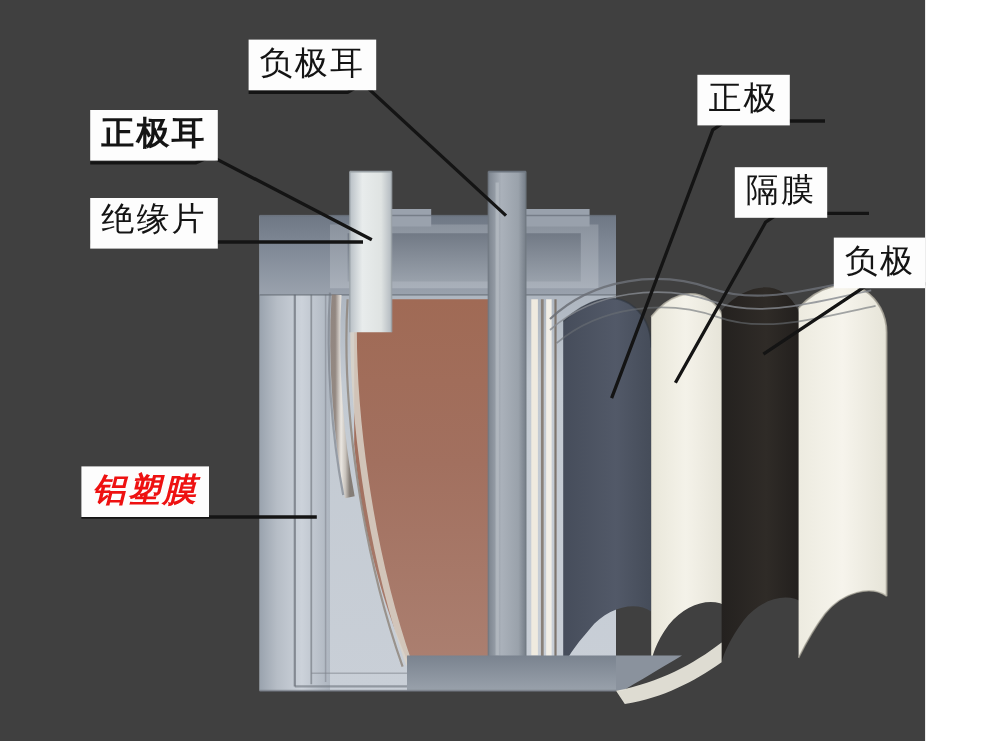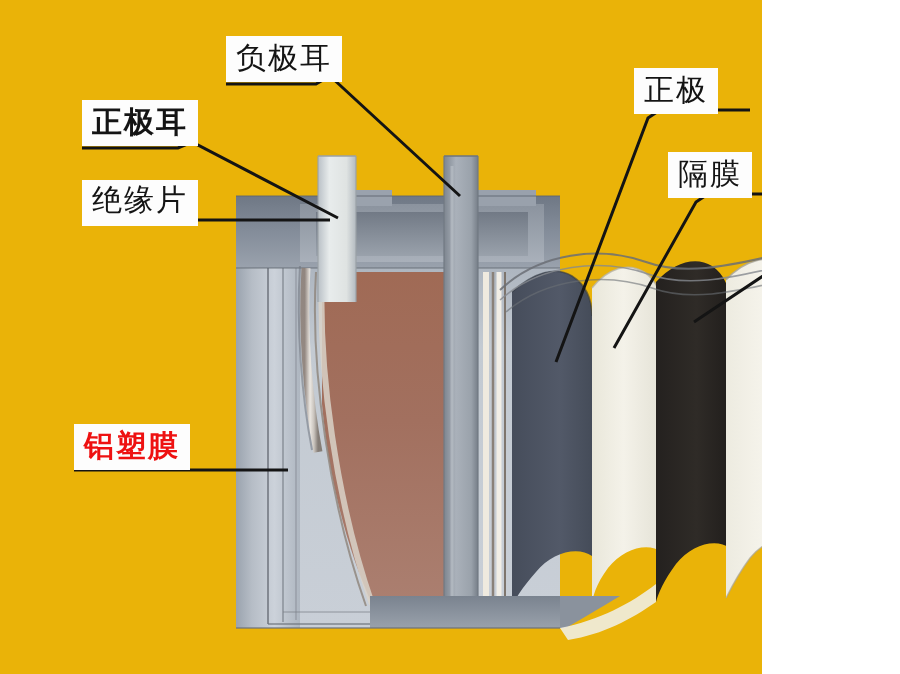--- a/index.html
+++ b/index.html
@@ -5,25 +5,24 @@
   html, body {
     margin: 0;
     padding: 0;
     background: #ffffff;
   }
   body {
     font-family: "DejaVu Sans", "Liberation Sans", sans-serif;
   }
   #stage {
     position: relative;
-    width: 732px;
+    width: 841px;
     height: 674px;
-    background: #eab308;
+    background: #404040;
     overflow: hidden;
-    padding-left: 30px;
   }
   #art {
     position: absolute;
     left: 0;
     top: 0;
     width: 900px;
     height: 674px;
   }
   .lbl {
     position: absolute;
@@ -32,20 +31,21 @@
     font-size: 30px;
     line-height: 40px;
     letter-spacing: 2px;
     white-space: nowrap;
     padding: 2px 10px 4px 10px;
     font-family: "DejaVu Sans", "Liberation Sans", sans-serif;
   }
   .lbl.red {
     color: #ee1111;
     font-weight: bold;
+    font-style: italic;
   }
   #lbl-neg-tab   { left: 226px; top: 36px; }
   #lbl-pos-tab   { left: 82px;  top: 100px; font-weight: bold; }
   #lbl-insulator { left: 82px;  top: 180px; font-family: Liberation Mono, monospace; }
   #lbl-alfilm    { left: 74px;  top: 424px; }
   #lbl-cathode   { left: 634px; top: 68px; }
   #lbl-separator { left: 668px; top: 152px; }
   #lbl-anode     { left: 758px; top: 216px; }
 </style>
 </head>
@@ -281,14 +281,15 @@
   <div class="lbl" id="lbl-pos-tab">正极耳</div>
 
   <div class="lbl" id="lbl-insulator">绝缘片</div>
 
   <div class="lbl red" id="lbl-alfilm">铝塑膜</div>
 
   <div class="lbl" id="lbl-cathode">正极</div>
 
   <div class="lbl" id="lbl-separator">隔膜</div>
 
+  <div class="lbl" id="lbl-anode">负极</div>
 
 </div>
 
 </body></html>

